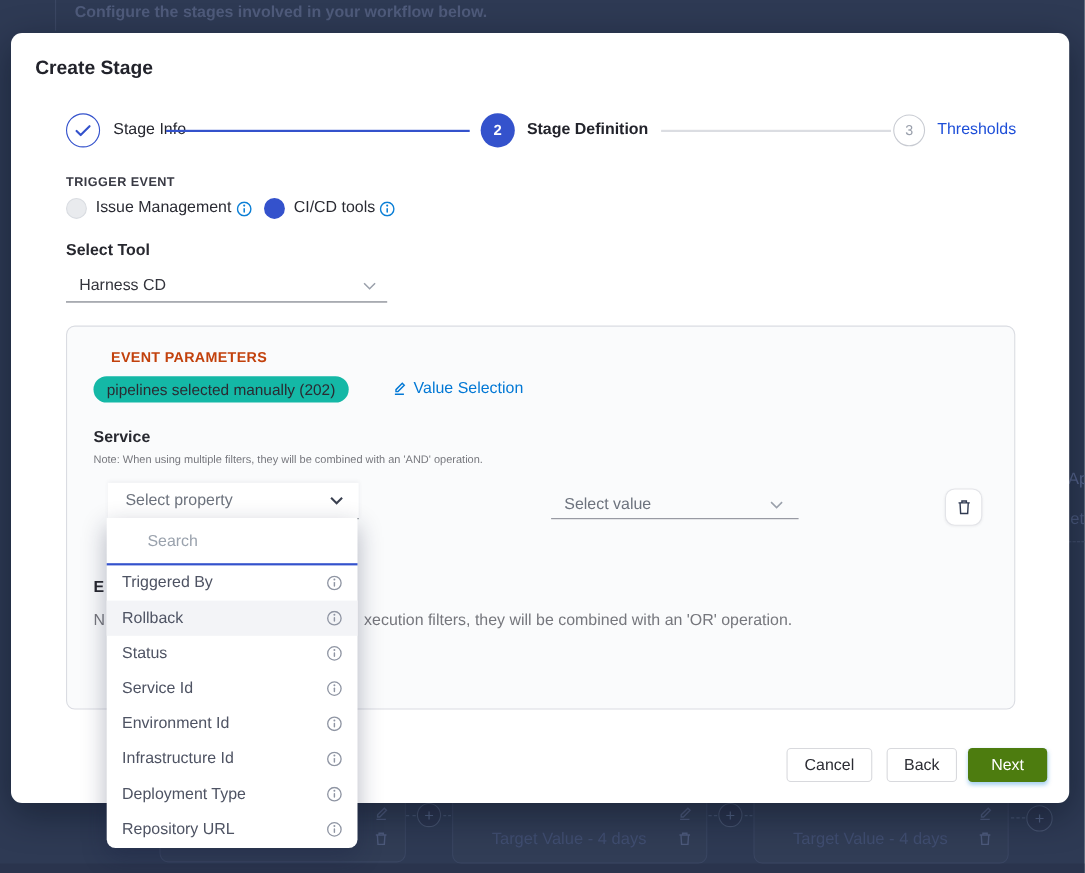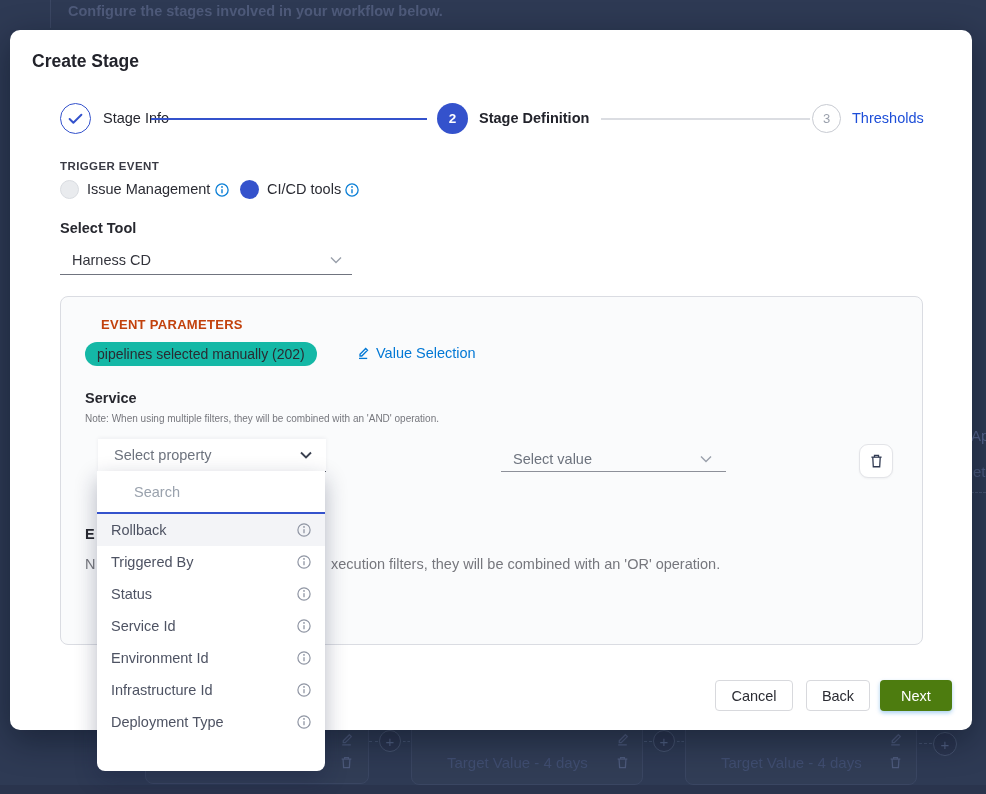--- a/index.html
+++ b/index.html
@@ -303,43 +303,43 @@
     <div class="abs exec-frag-heading">E</div>
     <div class="abs exec-frag-left">N</div>
     <div class="abs exec-frag-right">xecution filters, they will be combined with an 'OR' operation.</div>
   </div>
 
   <div class="abs dropdown">
     <div class="dd-search">
       <input type="text" placeholder="Search" style="">
     </div>
     <div class="dd-list" id="dd-list">
+  <div class="dd-item">
+    <span class="dd-label">Triggered By</span>
+    <span class="info-icon info-gray">
+      <svg viewBox="0 0 14 14">
+              <circle cx="7" cy="7" r="6.1" stroke="currentColor" fill="none" stroke-width="1.2"></circle>
+              <rect x="6.35" y="6" width="1.3" height="4.3" rx="0.65" fill="currentColor"></rect>
+              <circle cx="7" cy="3.9" r="0.9" fill="currentColor"></circle>
+            </svg>
+    </span>
+  </div>
+
   <div class="dd-item active">
     <span class="dd-label">Rollback</span>
     <span class="info-icon info-gray">
       <svg viewBox="0 0 14 14">
               <circle cx="7" cy="7" r="6.1" stroke="currentColor" fill="none" stroke-width="1.2"></circle>
               <rect x="6.35" y="6" width="1.3" height="4.3" rx="0.65" fill="currentColor"></rect>
               <circle cx="7" cy="3.9" r="0.9" fill="currentColor"></circle>
             </svg>
     </span>
   </div>
 
   <div class="dd-item">
-    <span class="dd-label">Triggered By</span>
-    <span class="info-icon info-gray">
-      <svg viewBox="0 0 14 14">
-              <circle cx="7" cy="7" r="6.1" stroke="currentColor" fill="none" stroke-width="1.2"></circle>
-              <rect x="6.35" y="6" width="1.3" height="4.3" rx="0.65" fill="currentColor"></rect>
-              <circle cx="7" cy="3.9" r="0.9" fill="currentColor"></circle>
-            </svg>
-    </span>
-  </div>
-
-  <div class="dd-item">
     <span class="dd-label">Status</span>
     <span class="info-icon info-gray">
       <svg viewBox="0 0 14 14">
               <circle cx="7" cy="7" r="6.1" stroke="currentColor" fill="none" stroke-width="1.2"></circle>
               <rect x="6.35" y="6" width="1.3" height="4.3" rx="0.65" fill="currentColor"></rect>
               <circle cx="7" cy="3.9" r="0.9" fill="currentColor"></circle>
             </svg>
     </span>
   </div>
 
@@ -380,19 +380,29 @@
     <span class="dd-label">Deployment Type</span>
     <span class="info-icon info-gray">
       <svg viewBox="0 0 14 14">
               <circle cx="7" cy="7" r="6.1" stroke="currentColor" fill="none" stroke-width="1.2"></circle>
               <rect x="6.35" y="6" width="1.3" height="4.3" rx="0.65" fill="currentColor"></rect>
               <circle cx="7" cy="3.9" r="0.9" fill="currentColor"></circle>
             </svg>
     </span>
   </div>
 
+  <div class="dd-item">
+    <span class="dd-label">Repository URL</span>
+    <span class="info-icon info-gray">
+      <svg viewBox="0 0 14 14">
+              <circle cx="7" cy="7" r="6.1" stroke="currentColor" fill="none" stroke-width="1.2"></circle>
+              <rect x="6.35" y="6" width="1.3" height="4.3" rx="0.65" fill="currentColor"></rect>
+              <circle cx="7" cy="3.9" r="0.9" fill="currentColor"></circle>
+            </svg>
+    </span>
+  </div>
 </div>
   </div>
 
   <div class="abs btn btn-outline btn-cancel">Cancel</div>
   <div class="abs btn btn-outline btn-back">Back</div>
   <div class="abs btn btn-next">Next</div>
 </div>
 
 </body></html>

